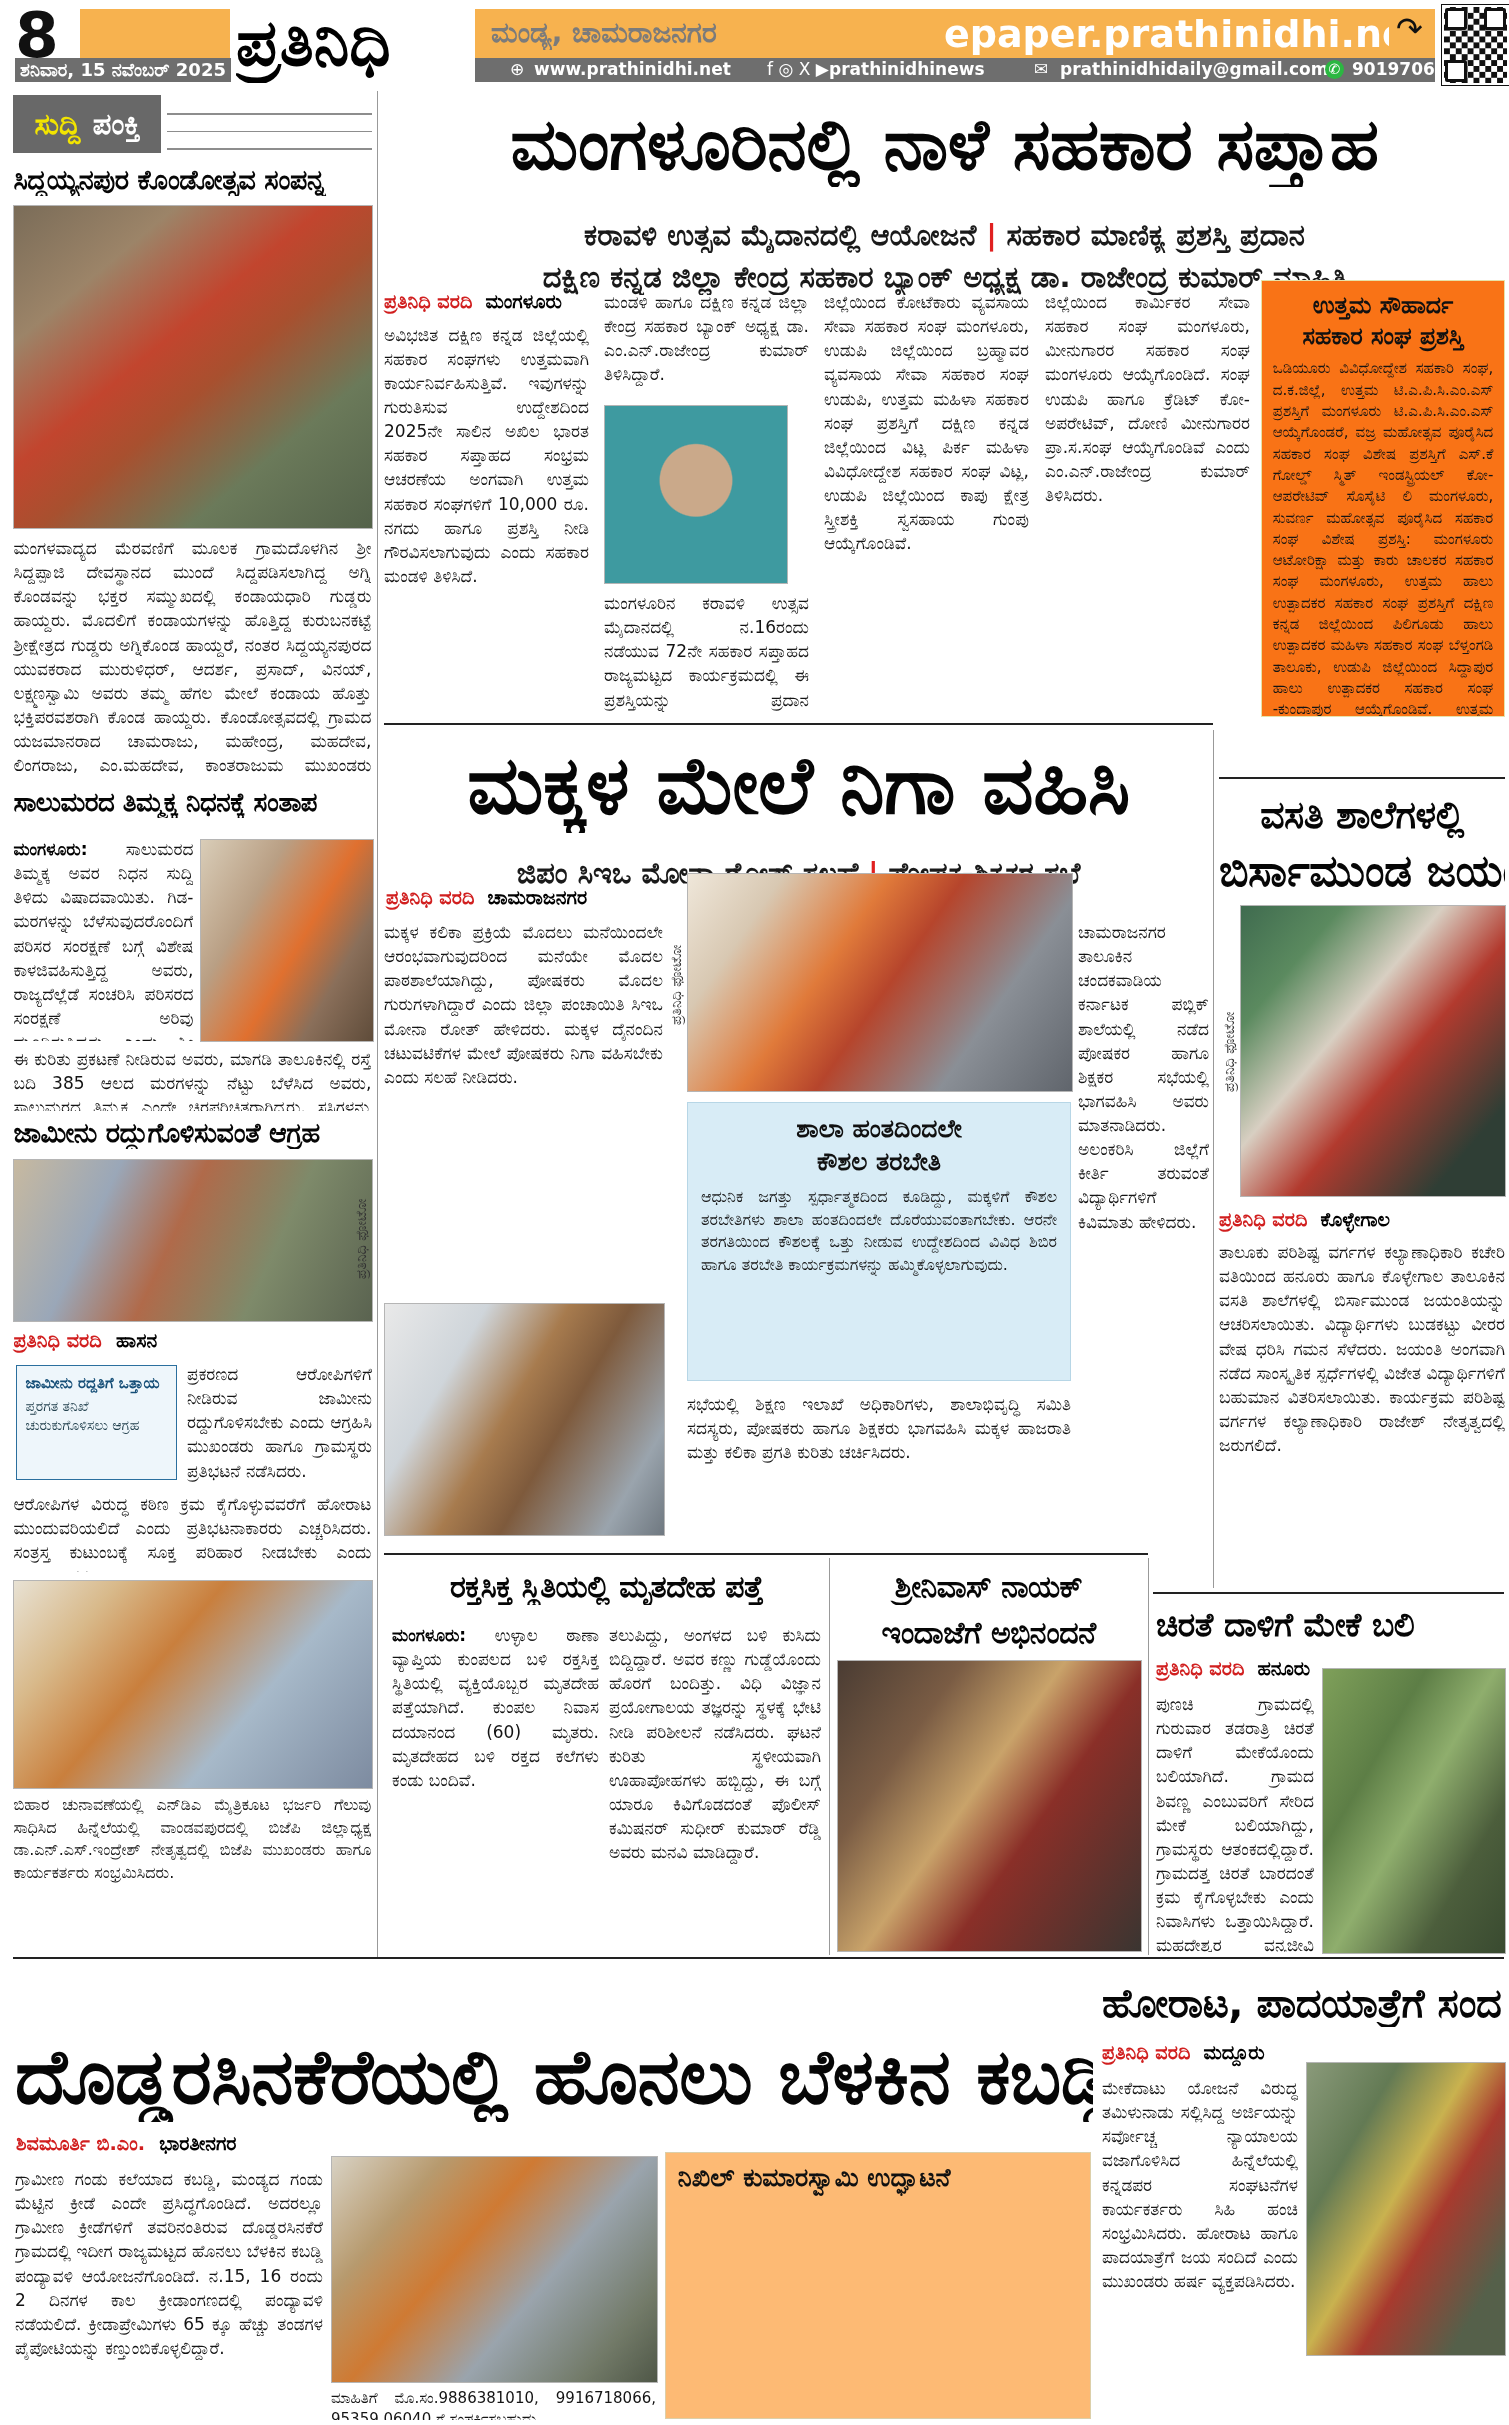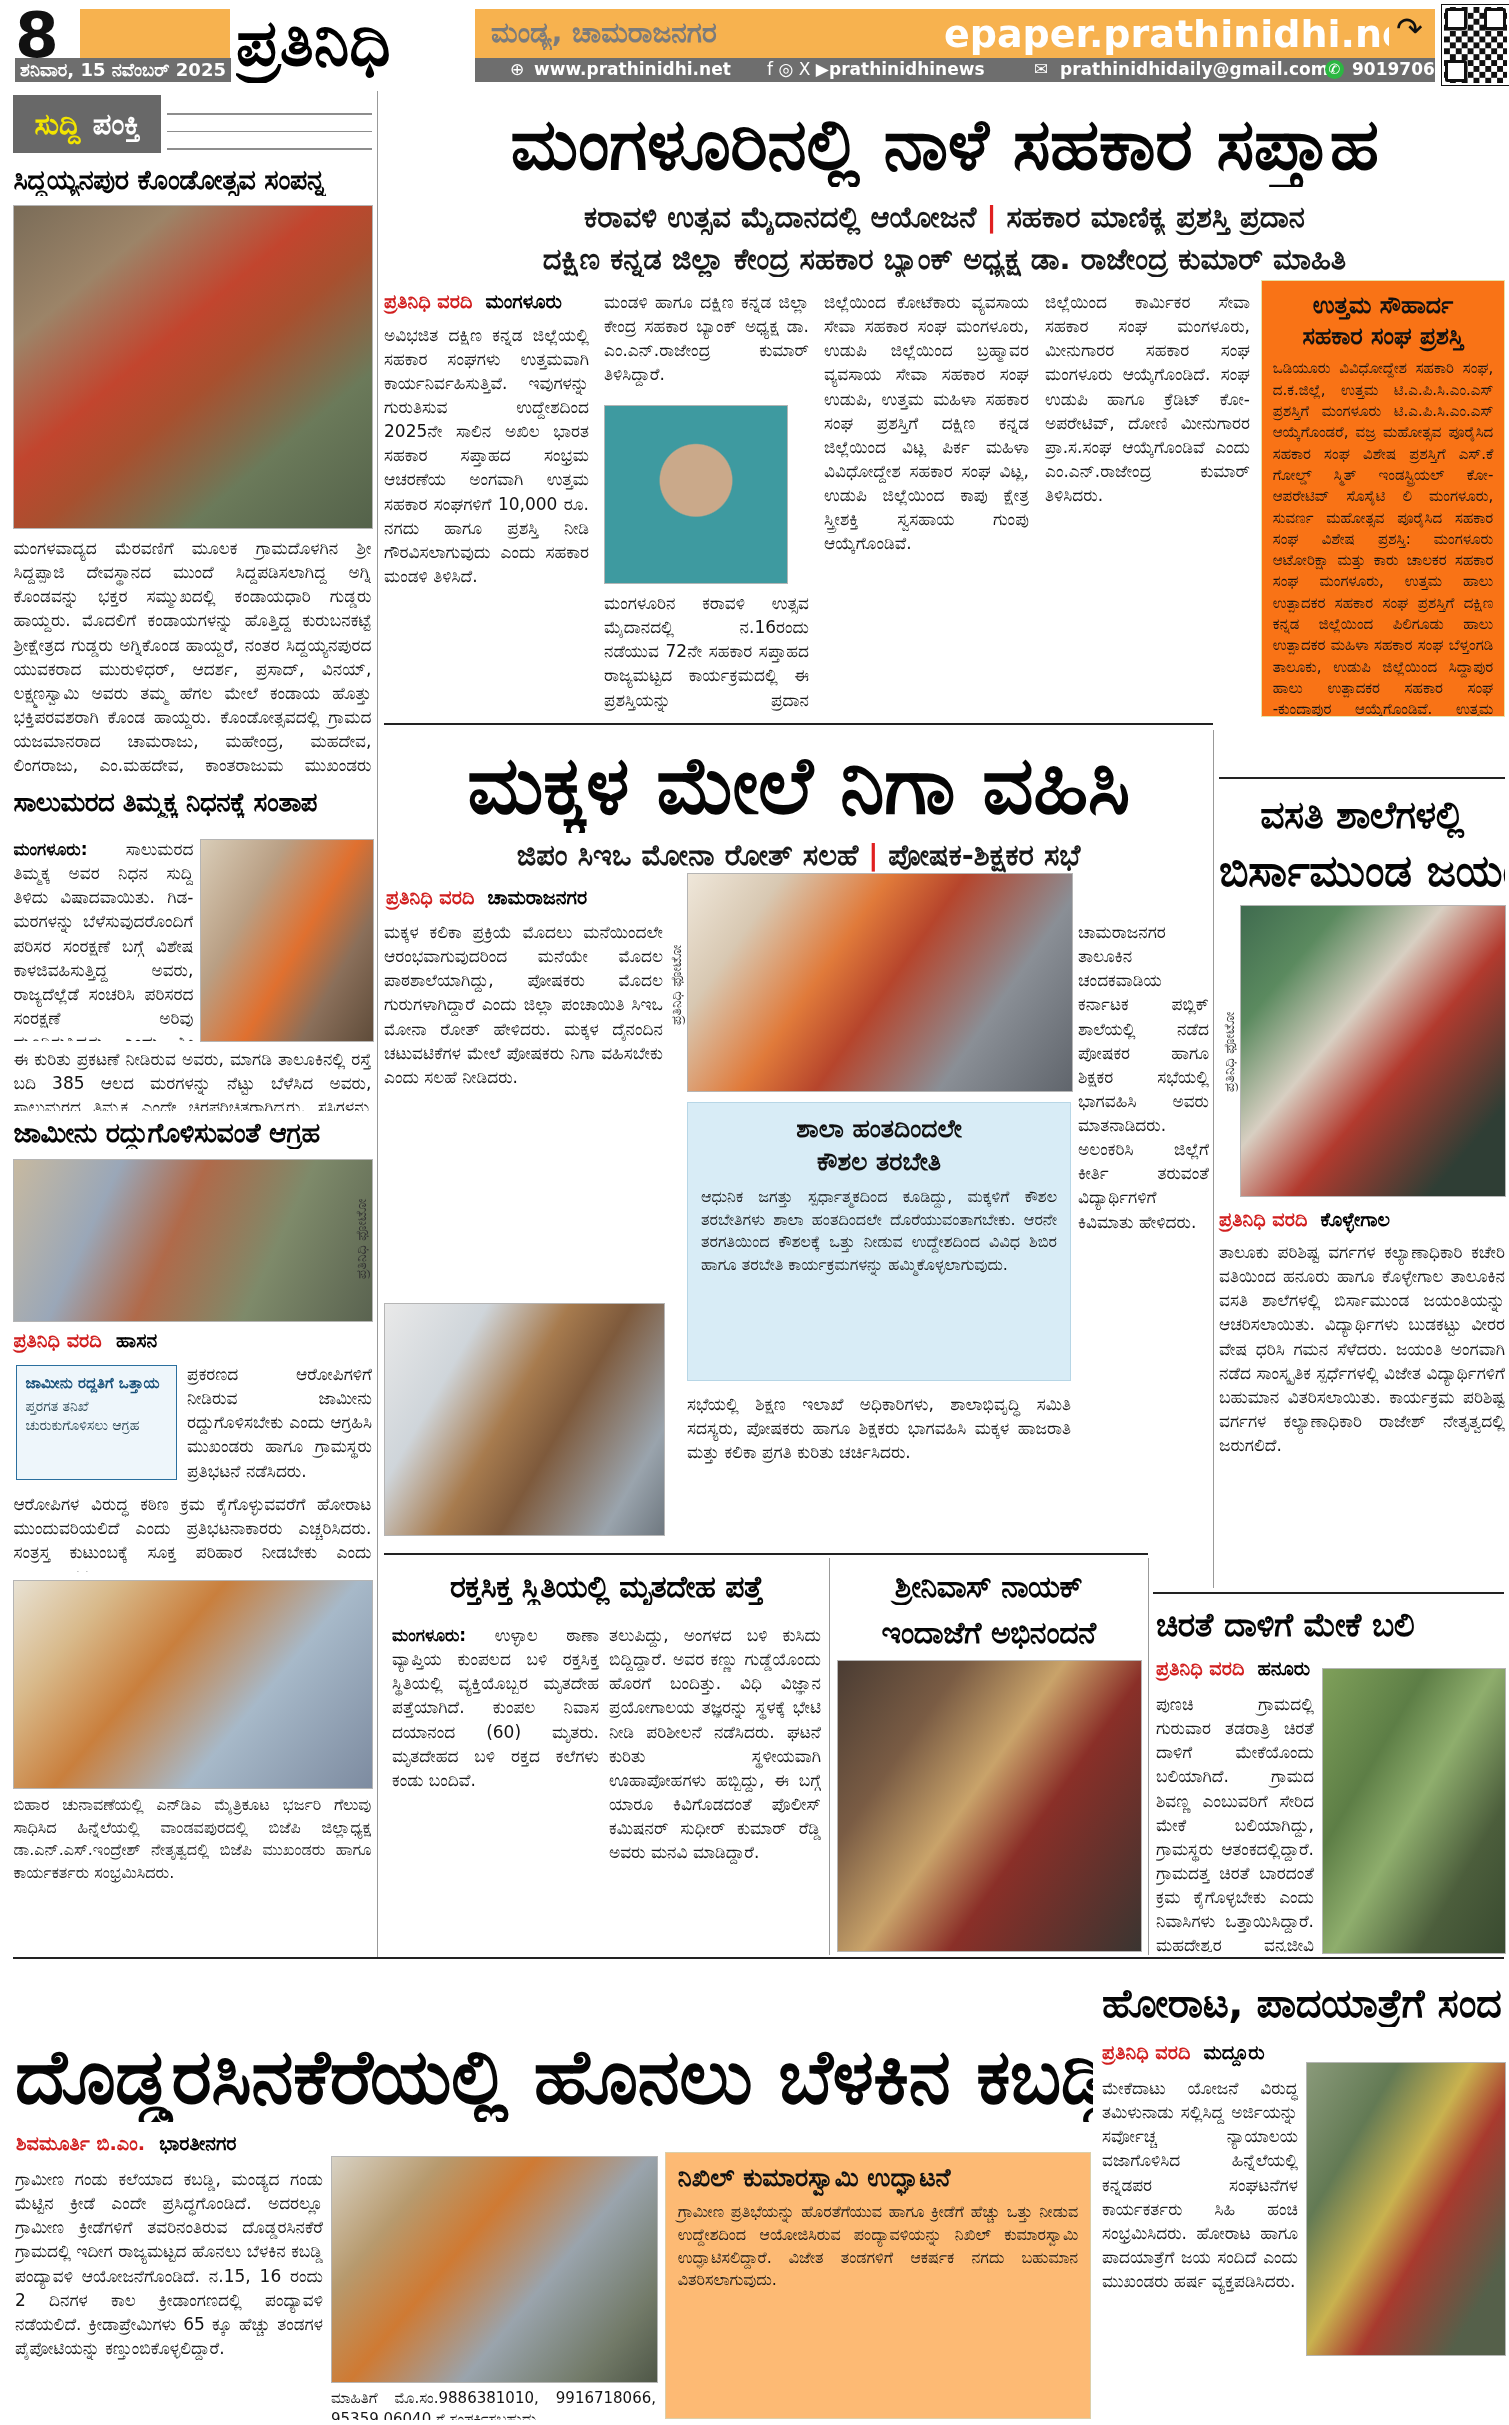--- a/index.html
+++ b/index.html
@@ -8,21 +8,21 @@
   .abs{position:absolute;}
   .rule-h{background:#222;height:1.6px;}
   .rule-v{background:#999;width:1.1px;}
   .headline{font-weight:bold;color:#060606;letter-spacing:-0.5px;}
   .one-line{white-space:nowrap;overflow:hidden;}
   .center{text-align:center;}
   .body-txt{font-size:17px;line-height:1.42;text-align:justify;color:#141414;}
   .byline{font-size:19.3px;font-weight:bold;}
   .byline .red{color:#d11f1f;}
   .dateline{font-weight:bold;color:#000;}
-  .deck{font-weight:bold;color:#1a1a1a;}
+  .deck{font-weight:bold;color:#1a1a1a;margin-top:18px;}
   .deck .pipe{color:#e02020;font-weight:bold;padding:0 9.7px;}
   .photo{background-size:cover;border:0.5px solid #b5b5b5;}
   .vcap{writing-mode:vertical-rl;transform:rotate(180deg);font-size:14px;color:#333;
         text-align:center;line-height:1;}
   .boxed{box-sizing:border-box;}
   
   .orange{background:#f7b24f;}
   .graybar{background:#6e6e6e;color:#fff;}
   .masthead{font-weight:bold;color:#000;}
   
@@ -219,21 +219,20 @@
     <span class="dateline" style="padding-left:7.5px;">ಭಾರತೀನಗರ</span>
   </div>
   <div class="abs body-txt" style="left:15px;top:2167px;width:308px;height:252px;overflow:hidden;">ಗ್ರಾಮೀಣ ಗಂಡು ಕಲೆಯಾದ ಕಬಡ್ಡಿ, ಮಂಡ್ಯದ ಗಂಡು ಮೆಟ್ಟಿನ ಕ್ರೀಡೆ ಎಂದೇ ಪ್ರಸಿದ್ಧಗೊಂಡಿದೆ. ಅದರಲ್ಲೂ ಗ್ರಾಮೀಣ ಕ್ರೀಡೆಗಳಿಗೆ ತವರಿನಂತಿರುವ ದೊಡ್ಡರಸಿನಕೆರೆ ಗ್ರಾಮದಲ್ಲಿ ಇದೀಗ ರಾಜ್ಯಮಟ್ಟದ ಹೊನಲು ಬೆಳಕಿನ ಕಬಡ್ಡಿ ಪಂದ್ಯಾವಳಿ ಆಯೋಜನೆಗೊಂಡಿದೆ. ನ.15, 16 ರಂದು 2 ದಿನಗಳ ಕಾಲ ಕ್ರೀಡಾಂಗಣದಲ್ಲಿ ಪಂದ್ಯಾವಳಿ ನಡೆಯಲಿದೆ. ಕ್ರೀಡಾಪ್ರೇಮಿಗಳು 65 ಕ್ಕೂ ಹೆಚ್ಚು ತಂಡಗಳ ಪೈಪೋಟಿಯನ್ನು ಕಣ್ತುಂಬಿಕೊಳ್ಳಲಿದ್ದಾರೆ.</div>
 
   <div class="abs photo" style="left:331px;top:2156px;width:325px;height:225px;
        background-image:linear-gradient(130deg,#d8d2c4 0%,#b79a6e 22%,#cf7a33 40%,#9aa4ad 62%,#727a68 85%,#4f5747 100%);"></div>
   <div class="abs body-txt" style="left:331px;top:2388px;width:325px;height:32px;overflow:hidden;font-size:15px;">ಮಾಹಿತಿಗೆ ಮೊ.ಸಂ.9886381010, 9916718066, 95359 06040 ಗೆ ಸಂಪರ್ಕಿಸಬಹುದು.</div>
 
   <div class="abs boxed" style="left:665px;top:2152px;width:426px;height:267px;background:#fdba74;border:1.1px solid #dccfa9;padding:9.7px 11.8px;overflow:hidden;">
     <div style="font-size:25px;font-weight:bold;">ನಿಖಿಲ್ ಕುಮಾರಸ್ವಾಮಿ ಉದ್ಘಾಟನೆ</div>
-    <div class="body-txt" style="font-size:16px;margin-top:8.6px;">ಗ್ರಾಮೀಣ ಪ್ರತಿಭೆಯನ್ನು ಹೊರತೆಗೆಯುವ ಹಾಗೂ ಕ್ರೀಡೆಗೆ ಹೆಚ್ಚು ಒತ್ತು ನೀಡುವ ಉದ್ದೇಶದಿಂದ ಆಯೋಜಿಸಿರುವ ಪಂದ್ಯಾವಳಿಯನ್ನು ನಿಖಿಲ್ ಕುಮಾರಸ್ವಾಮಿ ಉದ್ಘಾಟಿಸಲಿದ್ದಾರೆ. ವಿಜೇತ ತಂಡಗಳಿಗೆ ಆಕರ್ಷಕ ನಗದು ಬಹುಮಾನ ವಿತರಿಸಲಾಗುವುದು.</div>
   </div>
 
   <div class="abs headline one-line" style="left:1102px;top:1980px;width:402px;font-size:40px;">ಹೋರಾಟ, ಪಾದಯಾತ್ರೆಗೆ ಸಂದ ಜಯ</div>
   <div class="abs byline" style="left:1102px;top:2041px;">
     <span class="red">ಪ್ರತಿನಿಧಿ ವರದಿ</span>
     <span class="dateline" style="padding-left:6.4px;">ಮದ್ದೂರು</span>
   </div>
   <div class="abs body-txt" style="left:1102px;top:2076px;width:196px;height:343px;overflow:hidden;">ಮೇಕೆದಾಟು ಯೋಜನೆ ವಿರುದ್ಧ ತಮಿಳುನಾಡು ಸಲ್ಲಿಸಿದ್ದ ಅರ್ಜಿಯನ್ನು ಸರ್ವೋಚ್ಚ ನ್ಯಾಯಾಲಯ ವಜಾಗೊಳಿಸಿದ ಹಿನ್ನೆಲೆಯಲ್ಲಿ ಕನ್ನಡಪರ ಸಂಘಟನೆಗಳ ಕಾರ್ಯಕರ್ತರು ಸಿಹಿ ಹಂಚಿ ಸಂಭ್ರಮಿಸಿದರು. ಹೋರಾಟ ಹಾಗೂ ಪಾದಯಾತ್ರೆಗೆ ಜಯ ಸಂದಿದೆ ಎಂದು ಮುಖಂಡರು ಹರ್ಷ ವ್ಯಕ್ತಪಡಿಸಿದರು.</div>
   <div class="abs photo" style="left:1306px;top:2062px;width:198px;height:292px;
        background-image:linear-gradient(120deg,#8a9a7a 0%,#637a54 25%,#c9b24f 45%,#a83a2e 60%,#55604a 85%);"></div>

